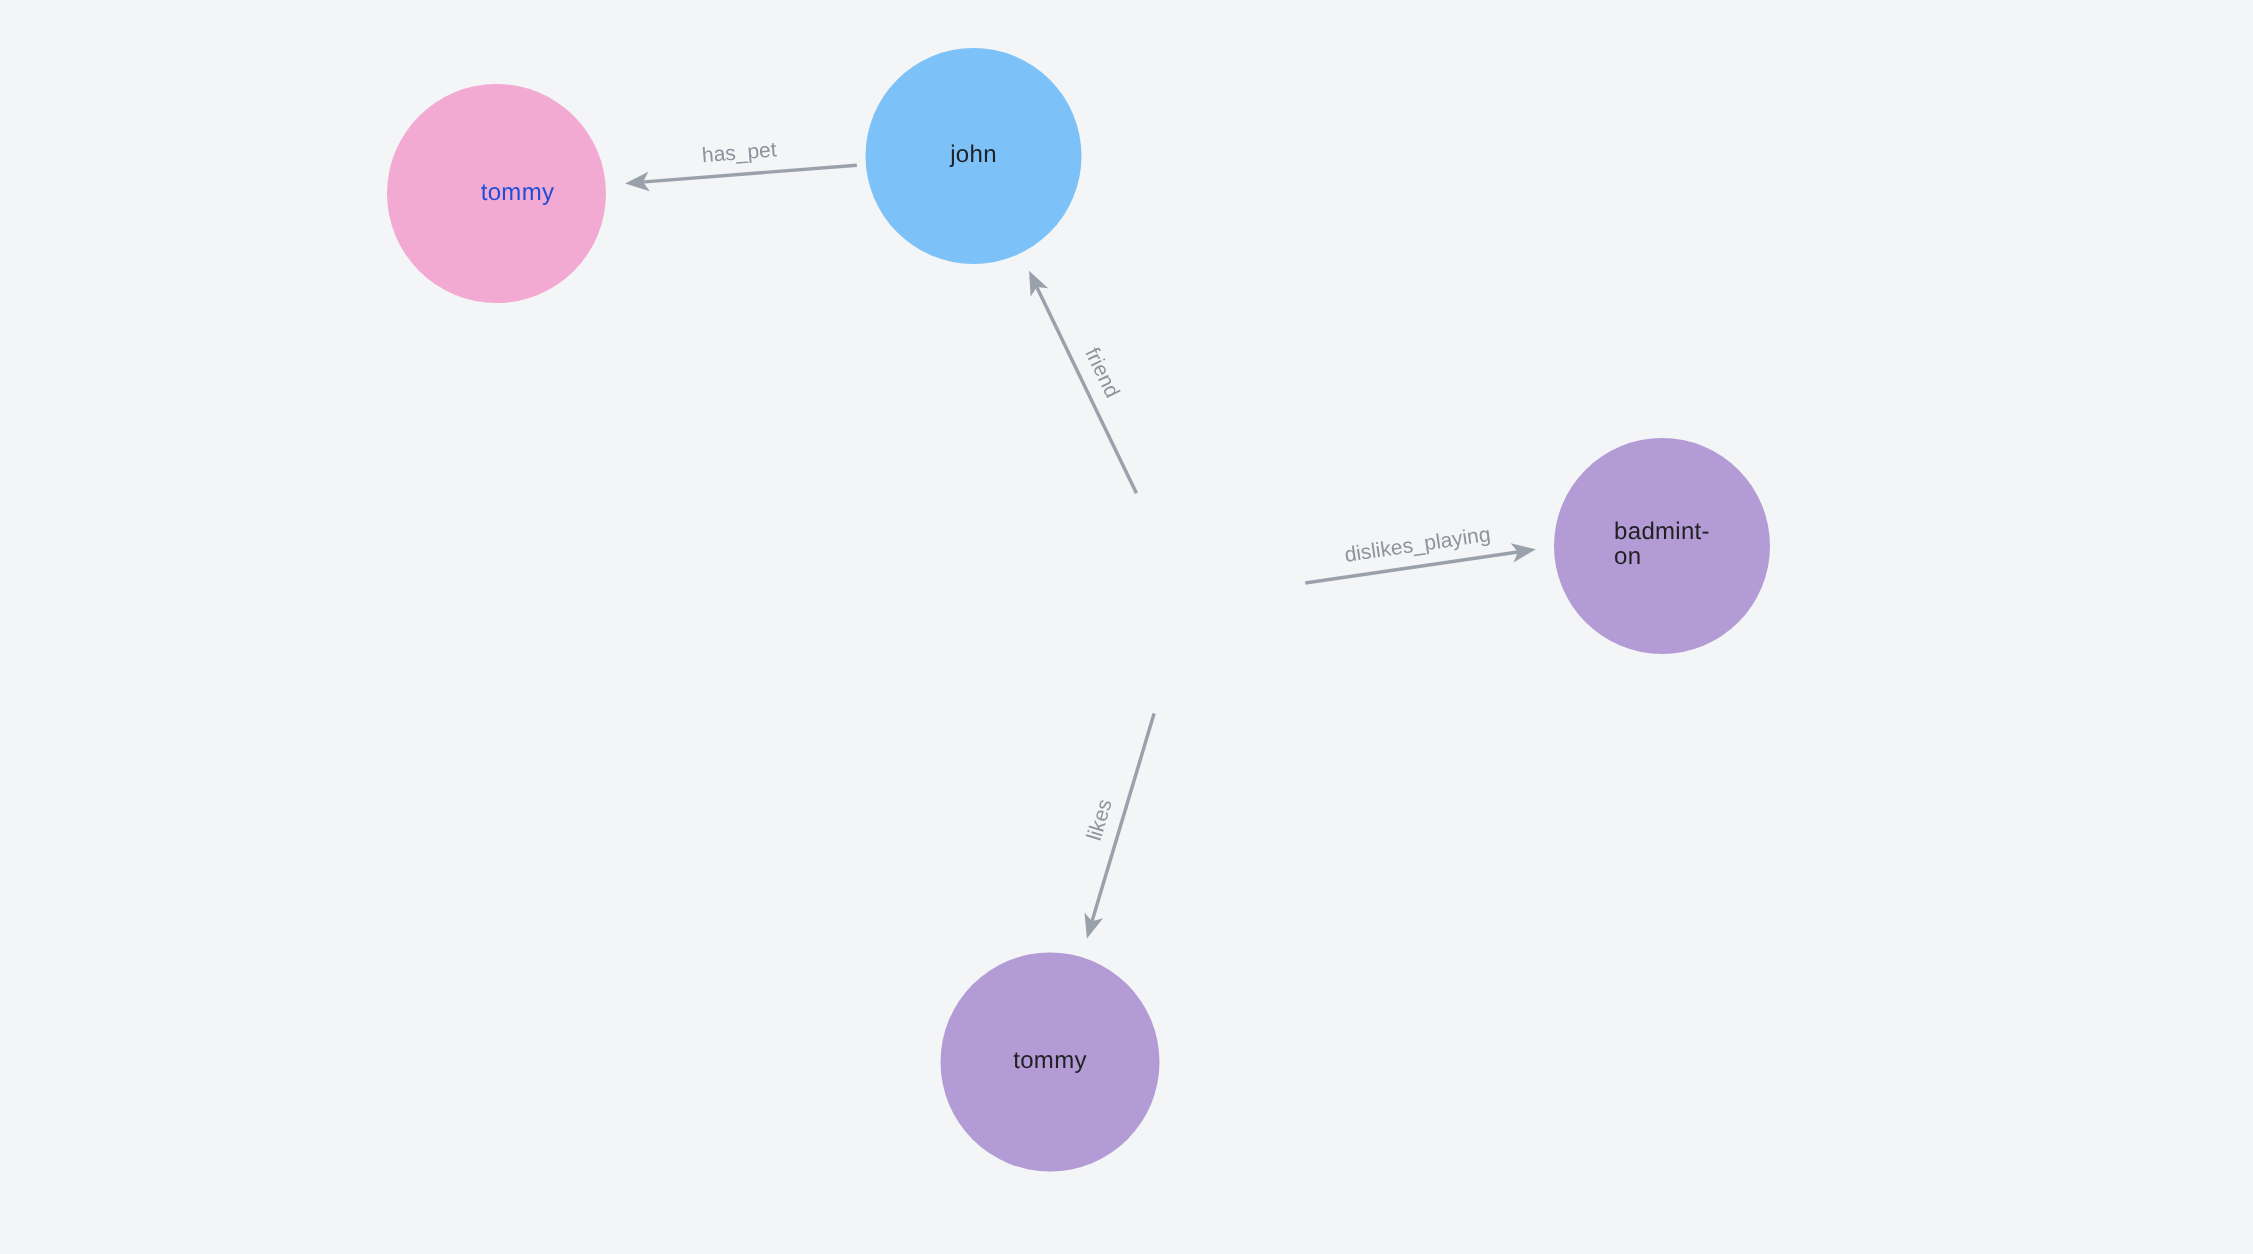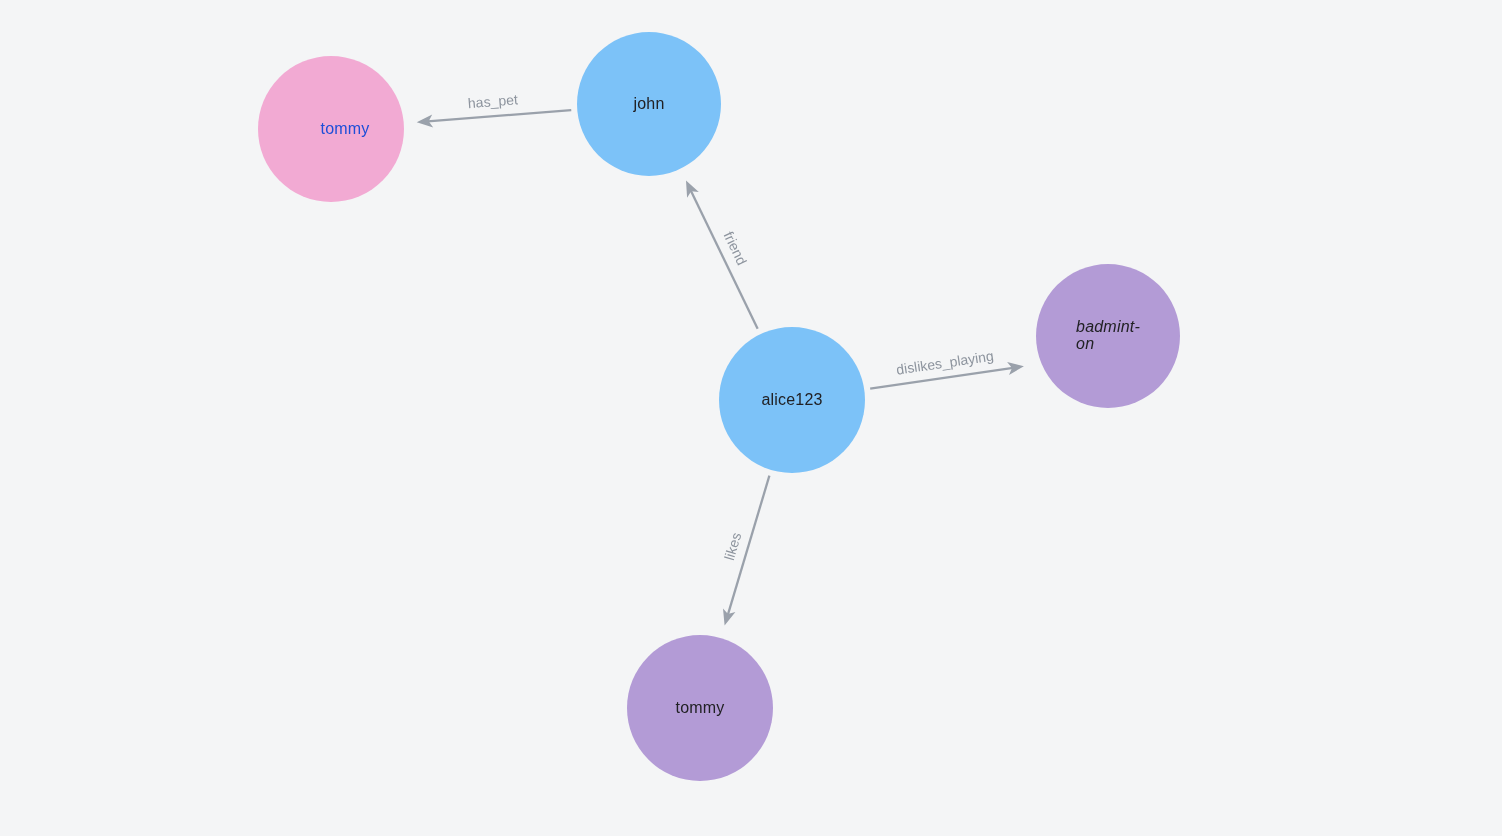--- a/index.html
+++ b/index.html
@@ -70,23 +70,20 @@
         <polygon points="724.6,625.6 723.0,608.4 728.0,614.1 735.4,612.1" fill="#9aa1ab"></polygon>
         <text transform="translate(732.6,546.4) rotate(-73.4)" text-anchor="middle" dominant-baseline="central" class="edge-label" fill="#8d949e">likes</text>
       </g>
     </svg>
     <div class="graph-node" style="left: 258px; top: 56px; width: 146px; height: 146px; background: rgb(242, 170, 211);">
       <span class="node-label" style="color: #1d4ed8; margin-left: 28px;">tommy</span>
     </div>
     <div class="graph-node" style="left: 577px; top: 32px; width: 144px; height: 144px; background: rgb(124, 194, 248);">
       <span class="node-label" style="color: rgb(33, 33, 36);">john</span>
     </div>
-    <div class="graph-node" style="left: 719px; top: 327px; width: 146px; height: 146px; background: rgb(124, 194, 248);">
-      <span class="node-label" style="color: rgb(33, 33, 36);">alice123</span>
-    </div>
-    <div class="graph-node" style="left: 1036px; top: 264px; width: 144px; height: 144px; background: rgb(179, 155, 214); font-style: italic;">
+    <div class="graph-node" style="left: 1036px; top: 292px; width: 144px; height: 144px; background: rgb(179, 155, 214);">
       <span class="node-label" style="color: rgb(33, 33, 36);">badmint-
 on</span>
     </div>
     <div class="graph-node" style="left: 627px; top: 635px; width: 146px; height: 146px; background: rgb(179, 155, 214);">
       <span class="node-label" style="color: rgb(33, 33, 36);">tommy</span>
     </div>
   </div>
 
 </body></html>

